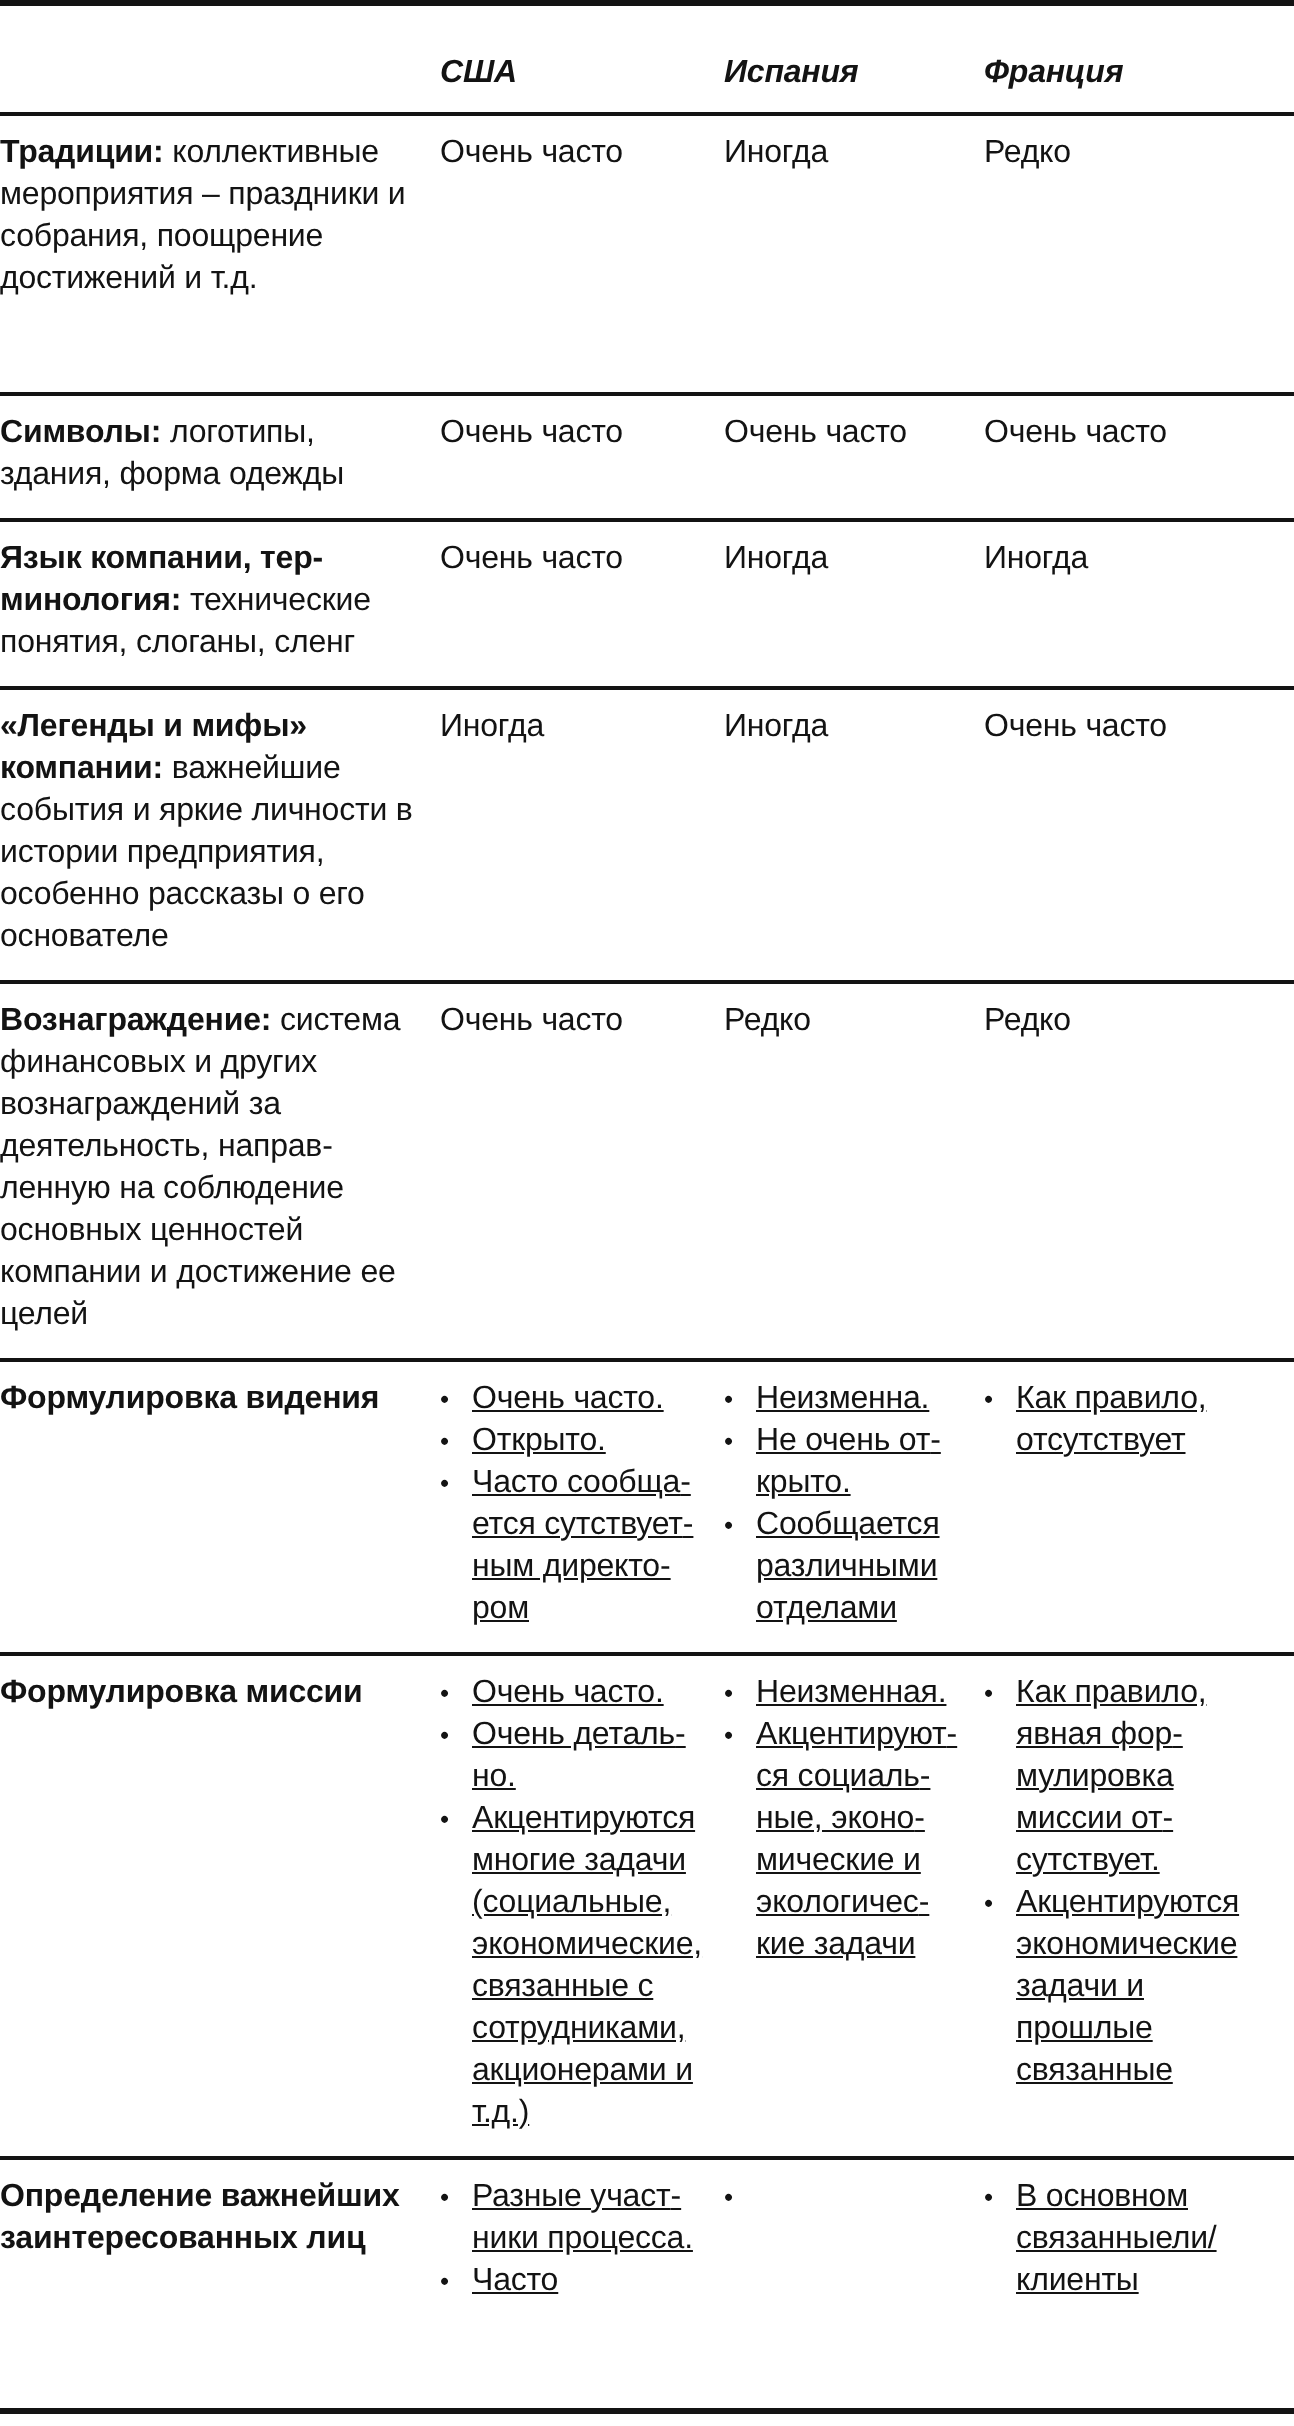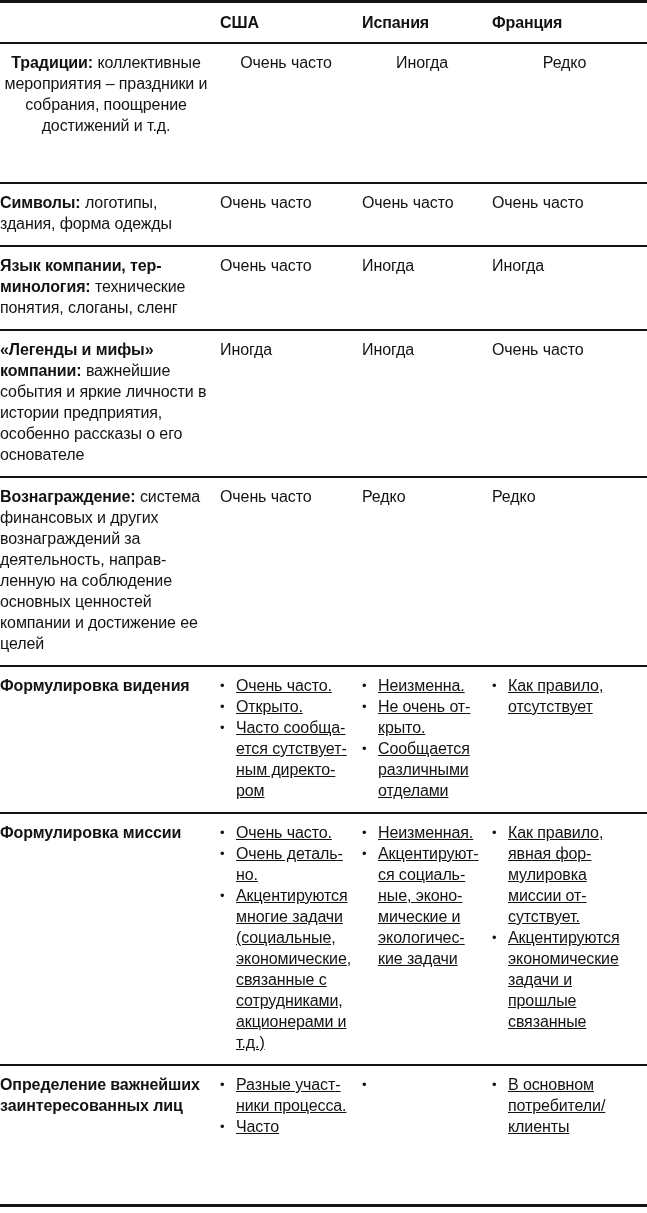--- a/index.html
+++ b/index.html
@@ -17,32 +17,33 @@
     border-bottom: 3px solid #131313;
   }
   .row {
     display: grid;
     grid-template-columns: 220px 142px 130px 155px;
     border-bottom: 2px solid #131313;
   }
   .row:last-child { border-bottom: none; }
   .thead-row .cell {
     font-weight: bold;
-    padding-top: 9px;
+    padding-top: 23px;
     padding-bottom: 9px;
+    font-style: italic;
   }
   .cell {
     font-size: 16px;
     line-height: 21px;
     padding: 8px 12px 11px 0;
     letter-spacing: -0.1px;
   }
   .label-cell { padding-right: 8px; }
   .label-bold { font-weight: bold; }
-  .row-tall { min-height: 140px; text-align: center; }
+  .row-tall { min-height: 140px; }
   .bullet-item {
     display: flex;
     align-items: flex-start;
   }
   .bullet {
     flex: 0 0 16px;
     width: 16px;
     font-size: 13px;
     line-height: 21px;
     text-align: left;
@@ -178,18 +179,18 @@
           </div>
         </div>
         <div class="cell value-cell">
           <div class="bullet-item">
             <span class="bullet">•</span>
           </div>
         </div>
         <div class="cell value-cell">
           <div class="bullet-item">
             <span class="bullet">•</span>
-            <span class="bullet-text">В основном потребите­ли/клиенты</span>
+            <span class="bullet-text">В основном связанные­ли/клиенты</span>
           </div>
         </div>
       </div>
     </div>
 </div>
 
 </body></html>

